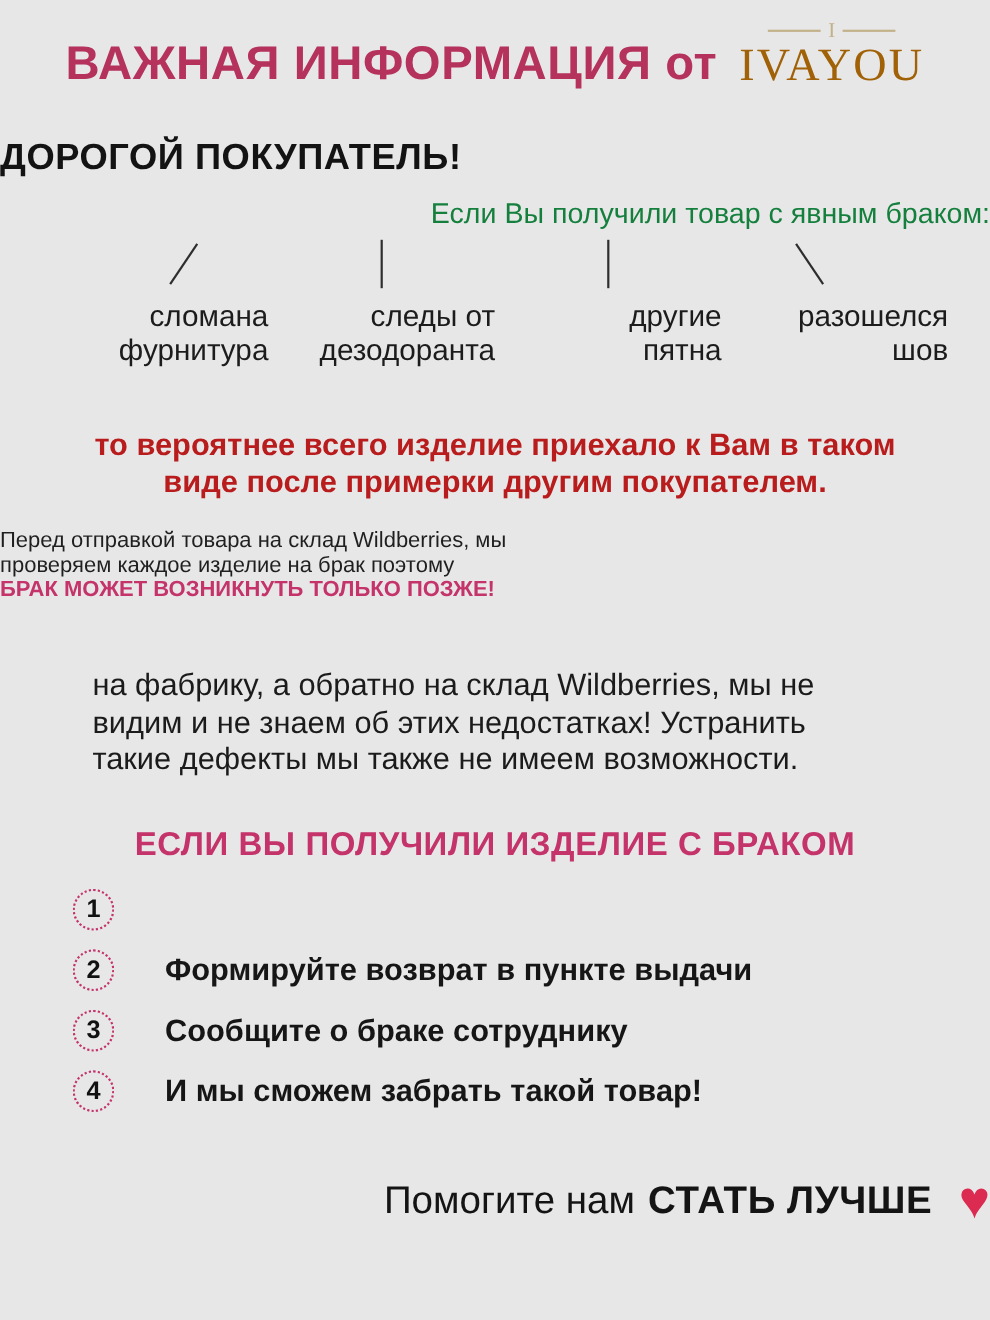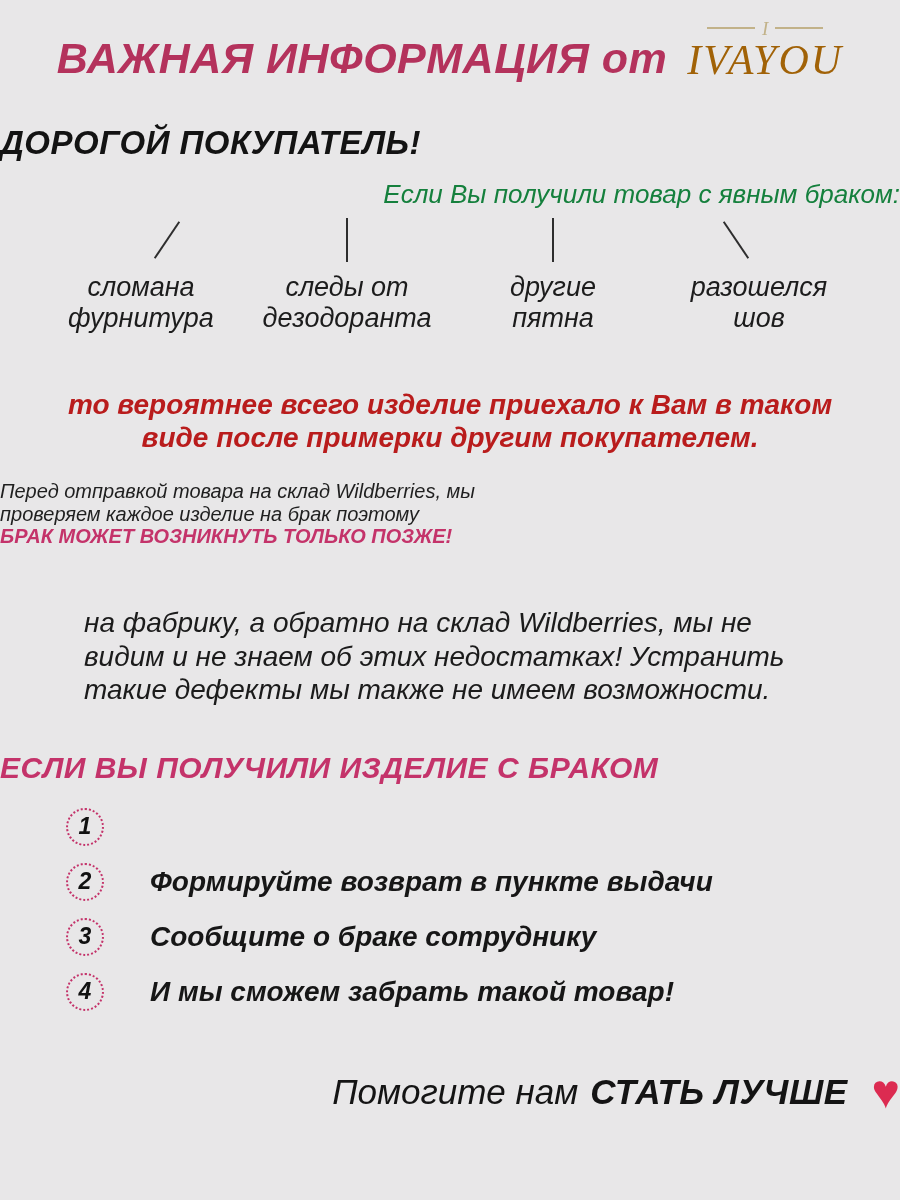--- a/index.html
+++ b/index.html
@@ -11,21 +11,21 @@
     --text: #1a1a1a;
   }
   * { margin: 0; padding: 0; box-sizing: border-box; }
   html, body { width: 900px; height: 1200px; }
   body {
     background: var(--background);
     font-family: "Liberation Sans", sans-serif;
     color: var(--text);
     overflow: hidden;
   }
-  .page { width: 900px; height: 892px; position: relative; font-style: italic; }
+  .page { width: 900px; height: 892px; position: relative; }
 
   
   .header {
     display: flex;
     justify-content: center;
     align-items: flex-end;
     gap: 20px;
     padding-top: 18px;
   }
   .header-title {
@@ -63,21 +63,21 @@
   }
   .greeting-sub {
     margin-top: 17px;
     text-align: right;
     font-size: 26px;
     color: #15803d;
   }
 
   
   .defects { display: flex; margin-top: 8px; padding: 0 38px; }
-  .defect-col { flex: 1; text-align: center; }
+  .defect-col { flex: 1; text-align: right; }
   .defect-line { height: 46px; display: flex; justify-content: center; }
   .defect-line .stroke { width: 2px; height: 44px; background: #2e2e2e; }
   .defect-col:nth-child(1) .stroke { transform: rotate(34deg); margin-left: 52px; }
   .defect-col:nth-child(4) .stroke { transform: rotate(-34deg); margin-right: 46px; }
   .defect-label {
     margin-top: 8px;
     font-size: 27px;
     line-height: 1.15;
     color: #1c1c1c;
   }
@@ -107,21 +107,21 @@
     margin-left: 84px;
     width: 745px;
     font-size: 28px;
     line-height: 1.2;
     color: #1b1b1b;
   }
 
   
   .section-heading {
     margin-top: 44px;
-    text-align: left;
+    text-align: center;
     color: var(--accent-bright);
     font-weight: bold;
     font-size: 30px;
     letter-spacing: 0.5px;
   }
   .steps { margin-top: 22px; margin-left: 66px; }
   .step { display: flex; align-items: center; margin-bottom: 15px; height: 40px; }
   .badge {
     width: 38px; height: 38px;
     border: 2px dotted var(--accent-bright);

